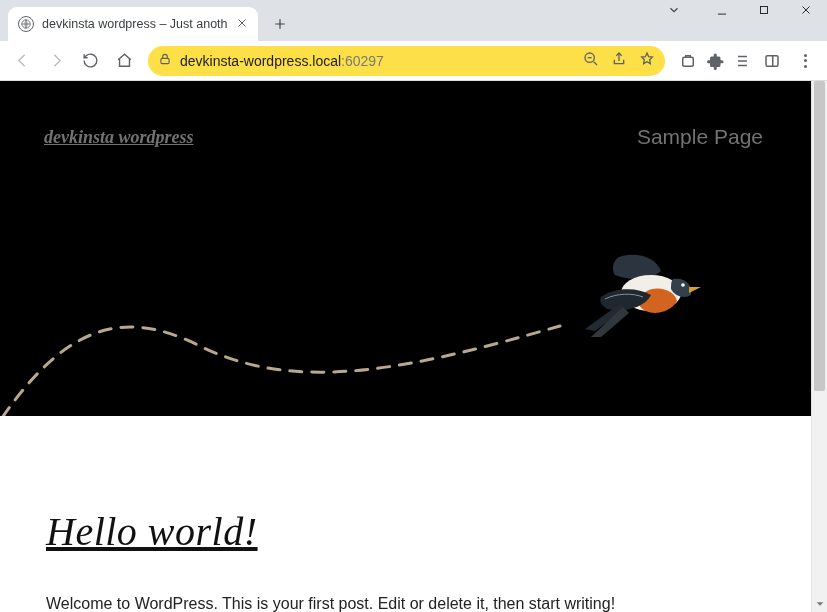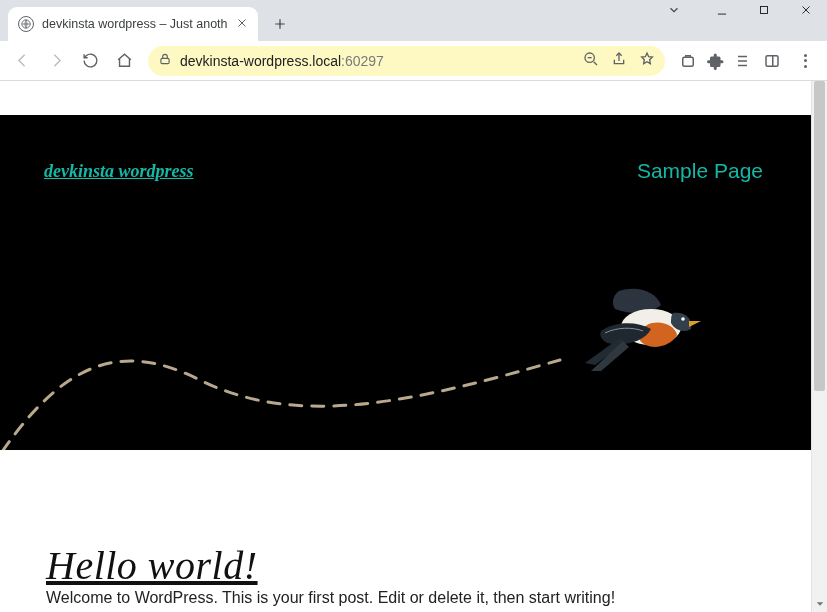--- a/index.html
+++ b/index.html
@@ -33,21 +33,21 @@
     margin-left:8px; margin-bottom:3px; color:#3c4043; font-size:18px; border-radius:50%;
   }
   .toolbar {
     height:40px; background:#fff; display:flex; align-items:center; padding:0 8px;
     border-bottom:1px solid #dadce0; gap:6px;
   }
   .tbtn { width:28px;height:28px;display:flex;align-items:center;justify-content:center;border-radius:50%; color:#5f6368;}
   .tbtn.disabled{color:#b9bcc0;}
   .tbtn svg{width:17px;height:17px;}
   .omnibox {
-    flex:1; height:30px; background:#fef9c3; border-radius:15px; display:flex; align-items:center;
+    flex:1; height:30px; background:#fde047; border-radius:15px; display:flex; align-items:center;
     padding:0 10px; font-size:14px; color:#202124; gap:8px; margin:0 4px;
   }
   .omnibox .lock svg{width:14px;height:14px;color:#5f6368;}
   .omnibox .url{flex:1; white-space:nowrap; overflow:hidden;}
   .omnibox .url .host{color:#202124;}
   .omnibox .url .port{color:#767a7e;}
   .omni-actions{display:flex; gap:12px; align-items:center; color:#5f6368;}
   .omni-actions svg{width:16px;height:16px;}
   .rightbtns{display:flex;align-items:center;gap:10px;padding:0 4px;}
   .rightbtns .ic{width:18px;height:18px;display:flex;align-items:center;justify-content:center;color:#5f6368;}
@@ -63,21 +63,21 @@
     position:absolute; right:0; top:0; width:16px; height:100%;
     background:#f1f1f1; border-left:1px solid #e3e3e3;
   }
   .scrollbar .thumb{ position:absolute; left:2px; right:2px; top:0; height:310px; background:#c7c7c7; border-radius:2px;}
   .scrollbar .arrow{position:absolute;left:0;right:0;height:16px;display:flex;align-items:center;justify-content:center;color:#888;}
   .scrollbar .arrow.bottom{bottom:0;}
   .page {
     position:absolute; left:0; top:0; right:16px; bottom:0; overflow:hidden;
   }
   .hero {
-    background:#000; height:335px; position:relative; color:#14b8a6; overflow:hidden;margin-top:34px;
+    background:#000; height:335px; position:relative; color:#737373; overflow:hidden;
   }
   .site-header{
     display:flex; justify-content:space-between; align-items:center;
     padding:44px 48px 0 44px;
   }
   .site-title{
     font-style:italic; font-weight:700; font-size:18px; text-decoration:underline;
     font-family:Georgia, "Times New Roman", serif;
   }
   .nav-link{ font-size:21px; }
@@ -90,21 +90,21 @@
     position:absolute; right:110px; top:170px; width:120px; height:90px;
   }
   .content{
     padding:92px 46px 0 46px;
   }
   .post-title{
     font-family:Georgia,"Times New Roman",serif; font-weight:400; font-size:40px;
     text-decoration:underline; color:#111; letter-spacing:0.5px;font-style:italic;
   }
   .post-excerpt{
-    font-size:16px; color:#222; white-space:nowrap; overflow:hidden;
+    margin-top:40px; font-size:16px; color:#222; white-space:nowrap; overflow:hidden;
   }
 </style>
 </head>
 <body>
 
 <div class="window">
 
   <div class="titlebar">
     <div class="tab">
       <span class="favicon">

